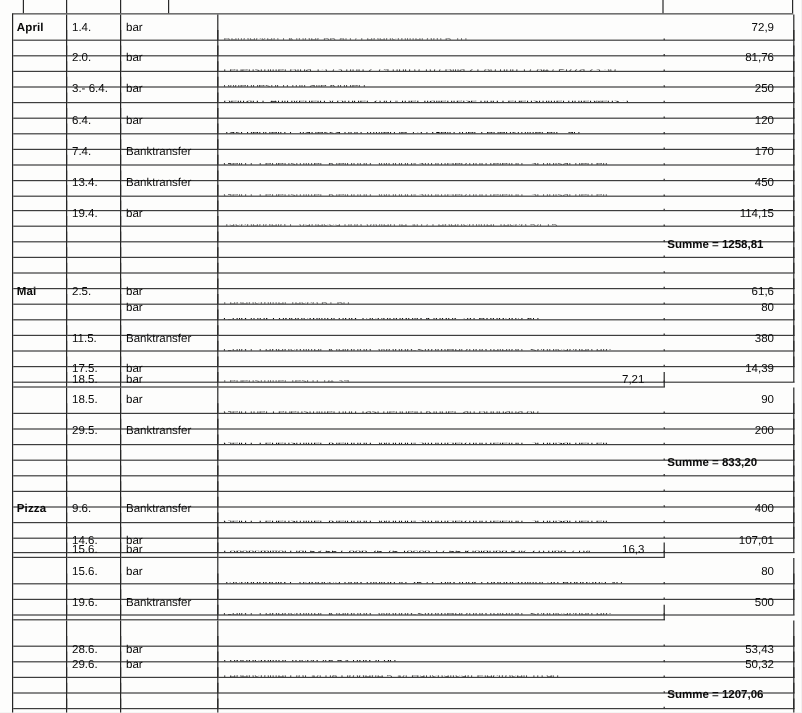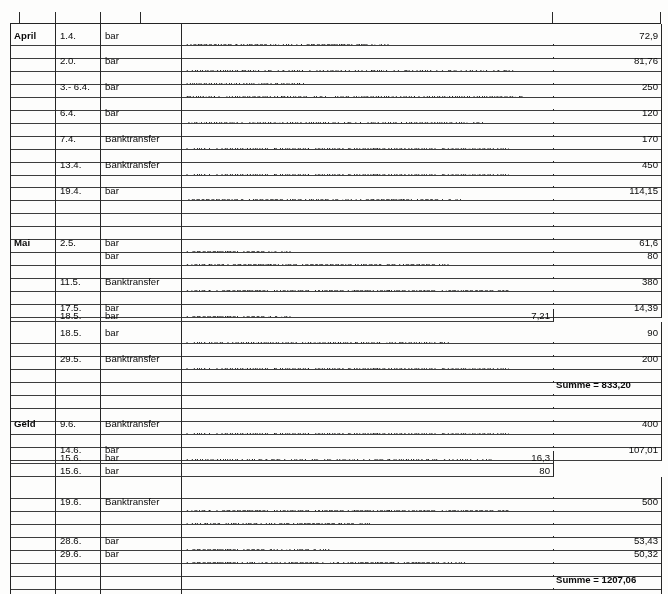--- a/index.html
+++ b/index.html
@@ -1,34 +1,34 @@
 <!DOCTYPE html>
 <html><head>
 <meta charset="utf-8">
 <style>
   html,body{margin:0;padding:0;background:#e8e8e8;}
   .page{
     position:relative;width:668px;height:594px;background:#fdfdfc;overflow:hidden;
     font-family:"Liberation Sans","DejaVu Sans",sans-serif;color:#0a0a0a;
   }
-  .table{position:absolute;left:10px;top:12px;width:651px;}
+  .table{position:absolute;left:10px;top:0;width:651px;}
   .toprow{position:relative;height:11px;background:#fdfdfc;}
   .toprow .vseg{position:absolute;top:0;width:1px;height:11px;background:#2a2a2a;}
   .rows{border-top:1px solid #242424;border-left:1px solid #242424;}
   .row{display:grid;grid-template-columns:45px 45px 81px 372px 108px;height:12.956px;}
   .cell{
     box-sizing:border-box;border-right:1px solid #262626;border-bottom:1px solid #3d3d3d;
     overflow:hidden;white-space:nowrap;font-size:9.6px;line-height:11px;
     display:flex;align-items:center;padding:1px 2px 0 3px;
   }
   .c-month{font-weight:700;letter-spacing:0.1px;}
   .c-date{padding-left:4px;text-align:center;}
   .c-type{padding-left:4px;}
   .c-desc{letter-spacing:-0.15px;padding-left:4px;margin-top:20px;}
-  .c-amount{justify-content:flex-end;padding-right:3px;}
+  .c-amount{justify-content:flex-end;padding-right:16px;}
   .c-amount.sum{justify-content:flex-start;font-weight:700;padding-left:2px;letter-spacing:0;}
   .redaction{display:inline-block;width:27px;height:8px;background:#000;border-radius:4px;margin:0 3px;flex:none;}
 </style>
 </head>
 <body>
 
 <div class="page">
   <div class="table">
 
     <div class="toprow">
@@ -137,20 +137,27 @@
           <div class="cell c-date"></div>
           <div class="cell c-type"></div>
           <div class="cell c-desc"></div>
           <div class="cell c-amount"></div>
         </div>
         <div class="row">
           <div class="cell c-month"></div>
           <div class="cell c-date"></div>
           <div class="cell c-type"></div>
           <div class="cell c-desc"></div>
+          <div class="cell c-amount sum">Summe = 1258,81</div>
+        </div>
+        <div class="row">
+          <div class="cell c-month"></div>
+          <div class="cell c-date"></div>
+          <div class="cell c-type"></div>
+          <div class="cell c-desc"></div>
           <div class="cell c-amount"></div>
         </div>
         <div class="row">
           <div class="cell c-month"></div>
           <div class="cell c-date"></div>
           <div class="cell c-type"></div>
           <div class="cell c-desc"></div>
           <div class="cell c-amount"></div>
         </div>
         <div class="row">
@@ -244,21 +251,21 @@
           <div class="cell c-amount"></div>
         </div>
         <div class="row">
           <div class="cell c-month"></div>
           <div class="cell c-date"></div>
           <div class="cell c-type"></div>
           <div class="cell c-desc"></div>
           <div class="cell c-amount"></div>
         </div>
         <div class="row">
-          <div class="cell c-month">Geld</div>
+          <div class="cell c-month">Pizza</div>
           <div class="cell c-date">9.6.</div>
           <div class="cell c-type">Banktransfer</div>
           <div class="cell c-desc">Geld f. Lebensmittel, Kleidung, Wohng-StromHeizungTelefon, Schulsachen etc.</div>
           <div class="cell c-amount">400</div>
         </div>
         <div class="row">
           <div class="cell c-month"></div>
           <div class="cell c-date"></div>
           <div class="cell c-type"></div>
           <div class="cell c-desc"></div>
@@ -274,41 +281,41 @@
         <div class="row">
           <div class="cell c-month"></div>
           <div class="cell c-date">15.6.</div>
           <div class="cell c-type">bar</div>
           <div class="cell c-amount">16,3</div>
         </div>
         <div class="row">
           <div class="cell c-month"></div>
           <div class="cell c-date">15.6.</div>
           <div class="cell c-type">bar</div>
+          <div class="cell c-desc">Taschengeld f. Vanessa und Vivien je 25 / Geld fuer Lebensmittel an Bohdana 30</div>
           <div class="cell c-amount">80</div>
         </div>
         <div class="row">
           <div class="cell c-month"></div>
           <div class="cell c-date"></div>
           <div class="cell c-type"></div>
           <div class="cell c-desc"></div>
           <div class="cell c-amount"></div>
         </div>
         <div class="row">
           <div class="cell c-month"></div>
           <div class="cell c-date">19.6.</div>
           <div class="cell c-type">Banktransfer</div>
           <div class="cell c-desc">Geld f. Lebensmittel, Kleidung, Wohng-StromHeizungTelefon, Schulsachen etc.</div>
           <div class="cell c-amount">500</div>
         </div>
         <div class="row">
           <div class="cell c-month"></div>
           <div class="cell c-date"></div>
           <div class="cell c-type"></div>
-          <div class="cell c-desc">500 fuer Juni und 500 als Vorschuss fuer Juli.</div>
           <div class="cell c-amount"></div>
         </div>
         <div class="row">
           <div class="cell c-month"></div>
           <div class="cell c-date"></div>
           <div class="cell c-type"></div>
           <div class="cell c-desc"></div>
           <div class="cell c-amount"></div>
         </div>
         <div class="row">

